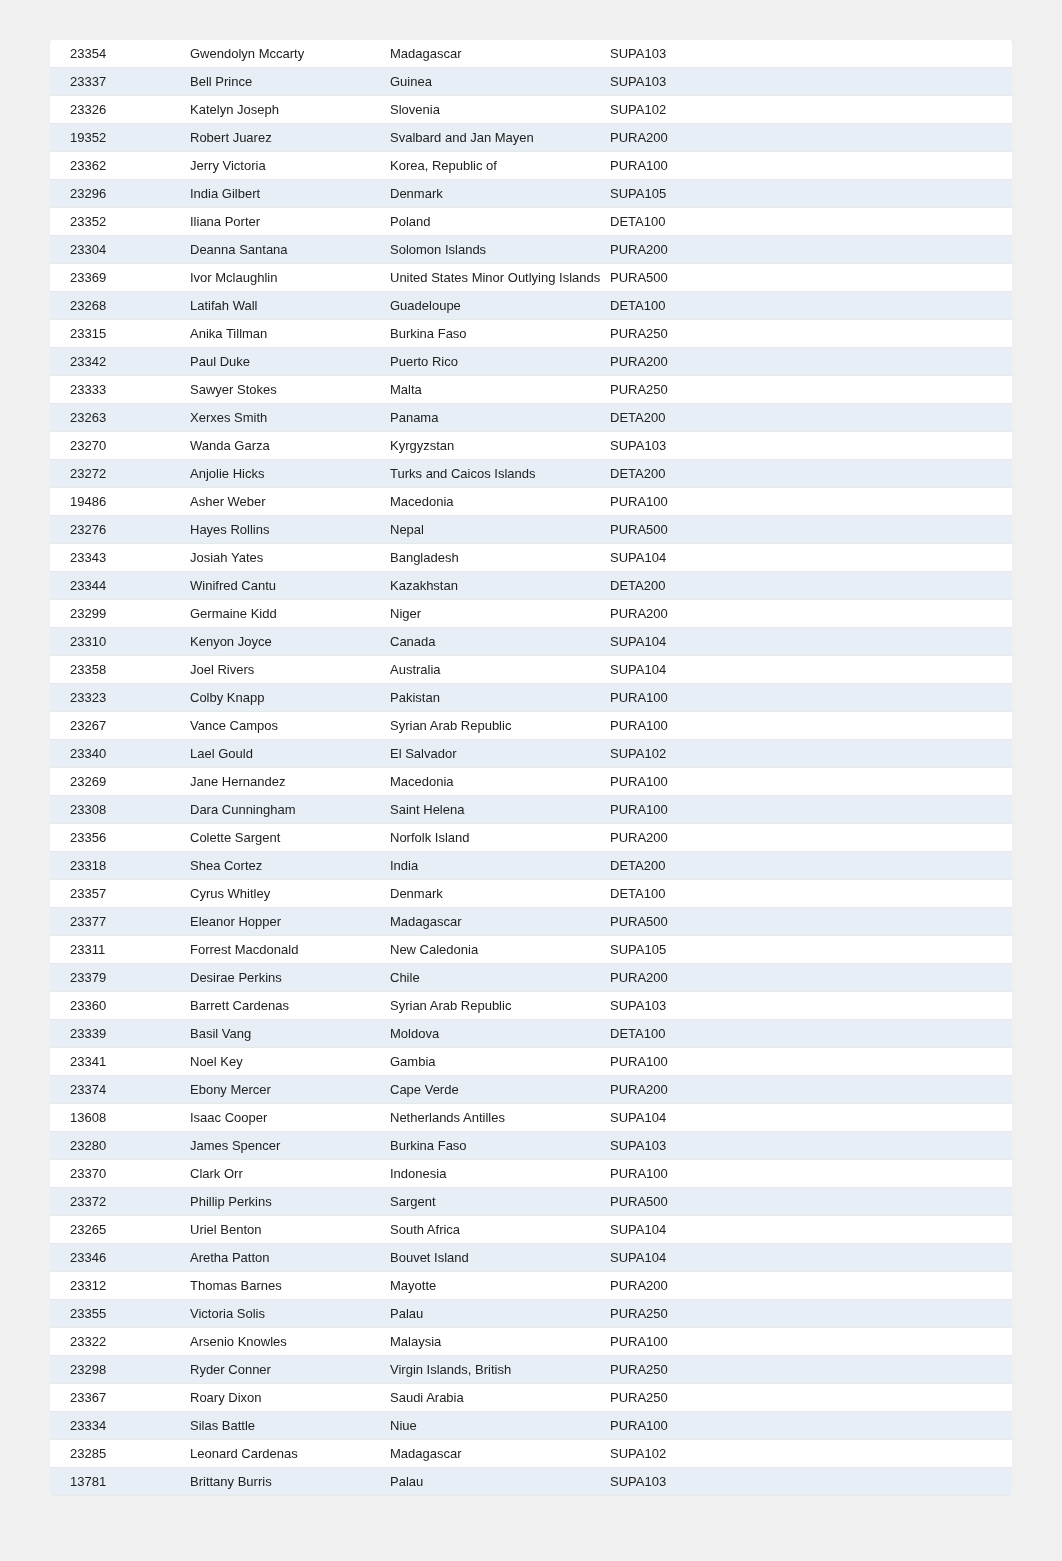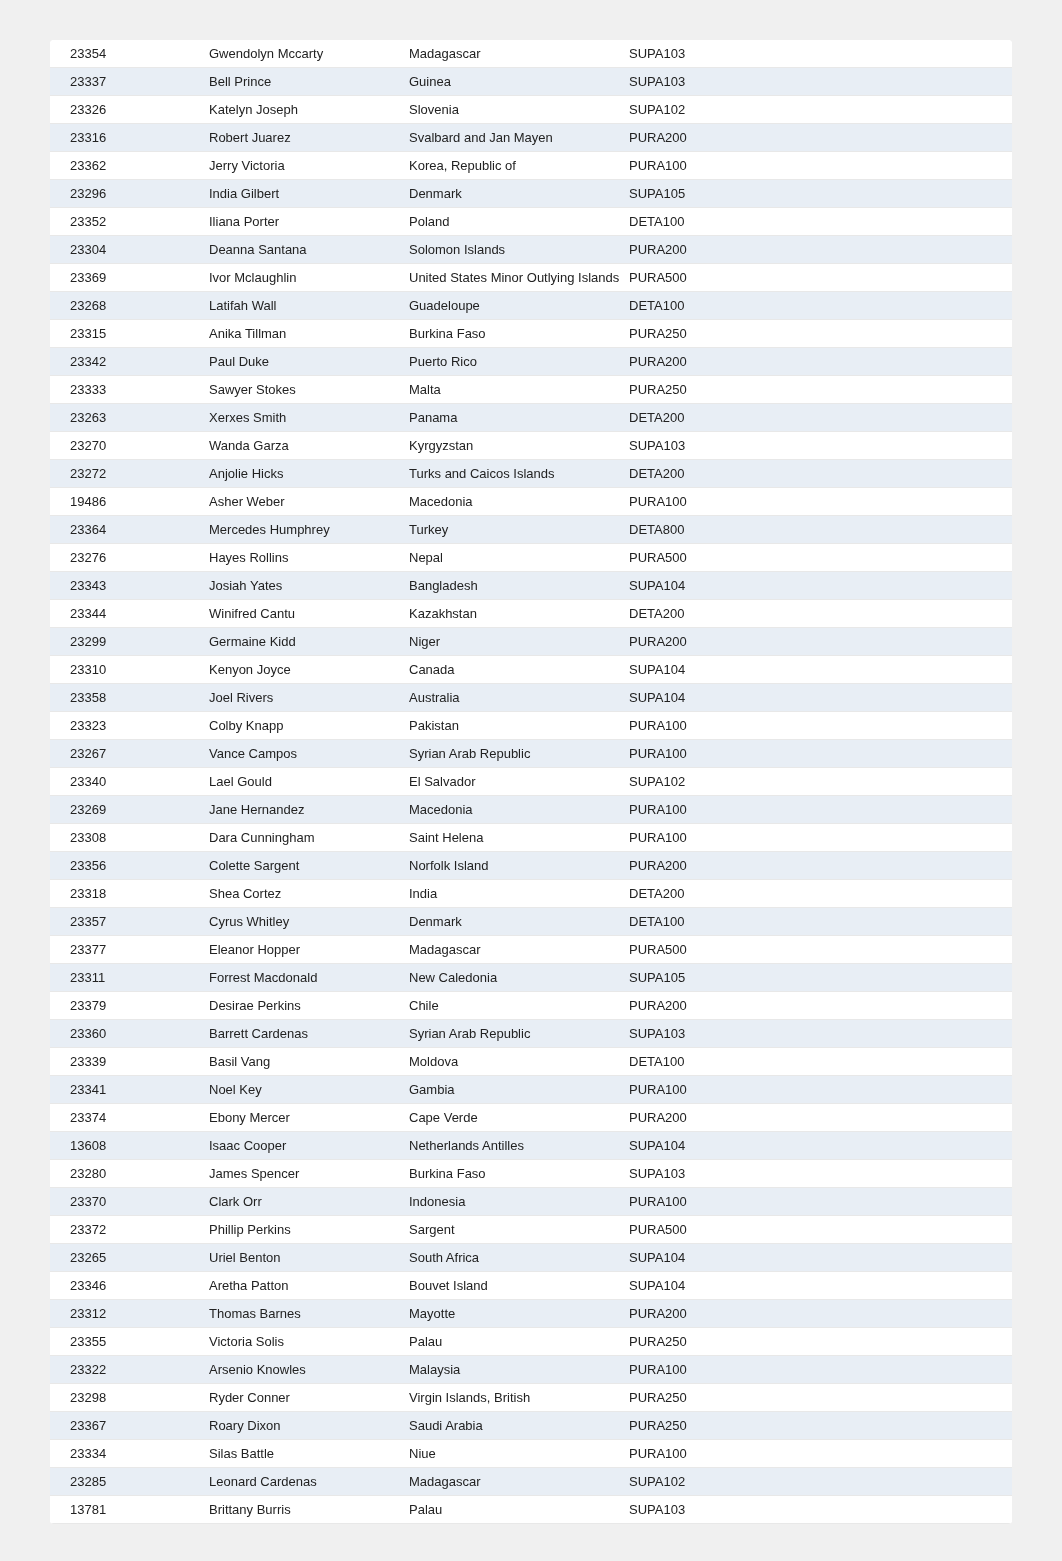--- a/index.html
+++ b/index.html
@@ -33,21 +33,20 @@
     .table-row:nth-child(odd) {
       background: #ffffff;
     }
     .col-id {
       width: 120px;
       flex-shrink: 0;
     }
     .col-name {
       width: 200px;
       flex-shrink: 0;
-      margin-left: 19px;
     }
     .col-country {
       width: 220px;
       flex-shrink: 0;
     }
     .col-code {
       width: 100px;
       flex-shrink: 0;
     }
   </style>
@@ -68,21 +67,21 @@
         <span class="col-country">Guinea</span>
         <span class="col-code">SUPA103</span>
       </div>
       <div class="table-row">
         <span class="col-id">23326</span>
         <span class="col-name">Katelyn Joseph</span>
         <span class="col-country">Slovenia</span>
         <span class="col-code">SUPA102</span>
       </div>
       <div class="table-row">
-        <span class="col-id">23316</span>
+        <span class="col-id">19352</span>
         <span class="col-name">Robert Juarez</span>
         <span class="col-country">Svalbard and Jan Mayen</span>
         <span class="col-code">PURA200</span>
       </div>
       <div class="table-row">
         <span class="col-id">23362</span>
         <span class="col-name">Jerry Victoria</span>
         <span class="col-country">Korea, Republic of</span>
         <span class="col-code">PURA100</span>
       </div>
@@ -152,26 +151,20 @@
         <span class="col-country">Turks and Caicos Islands</span>
         <span class="col-code">DETA200</span>
       </div>
       <div class="table-row">
         <span class="col-id">19486</span>
         <span class="col-name">Asher Weber</span>
         <span class="col-country">Macedonia</span>
         <span class="col-code">PURA100</span>
       </div>
       <div class="table-row">
-        <span class="col-id">23364</span>
-        <span class="col-name">Mercedes Humphrey</span>
-        <span class="col-country">Turkey</span>
-        <span class="col-code">DETA800</span>
-      </div>
-      <div class="table-row">
         <span class="col-id">23276</span>
         <span class="col-name">Hayes Rollins</span>
         <span class="col-country">Nepal</span>
         <span class="col-code">PURA500</span>
       </div>
       <div class="table-row">
         <span class="col-id">23343</span>
         <span class="col-name">Josiah Yates</span>
         <span class="col-country">Bangladesh</span>
         <span class="col-code">SUPA104</span>

